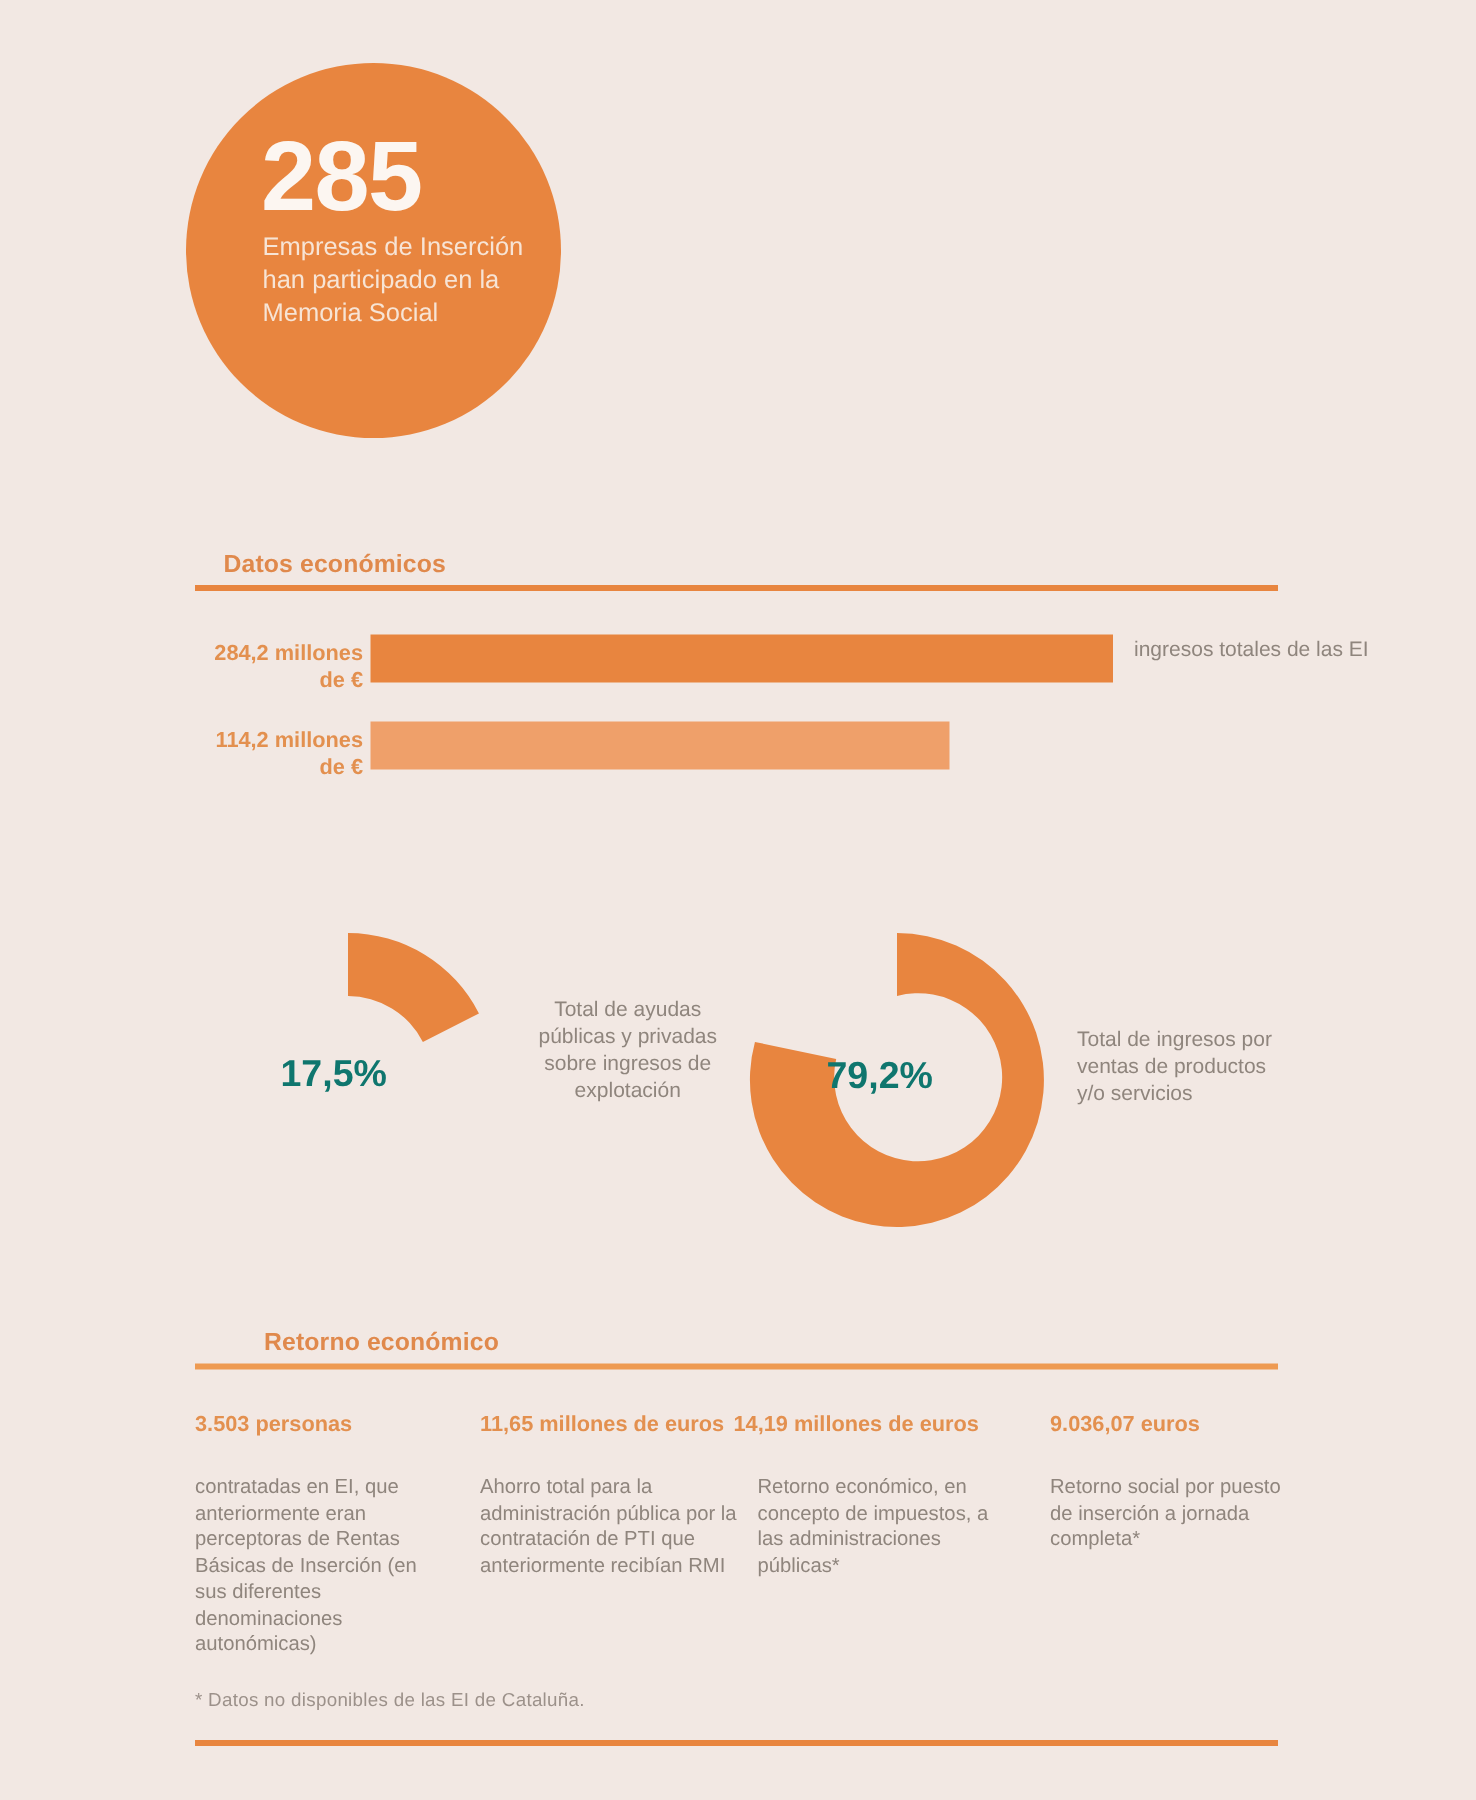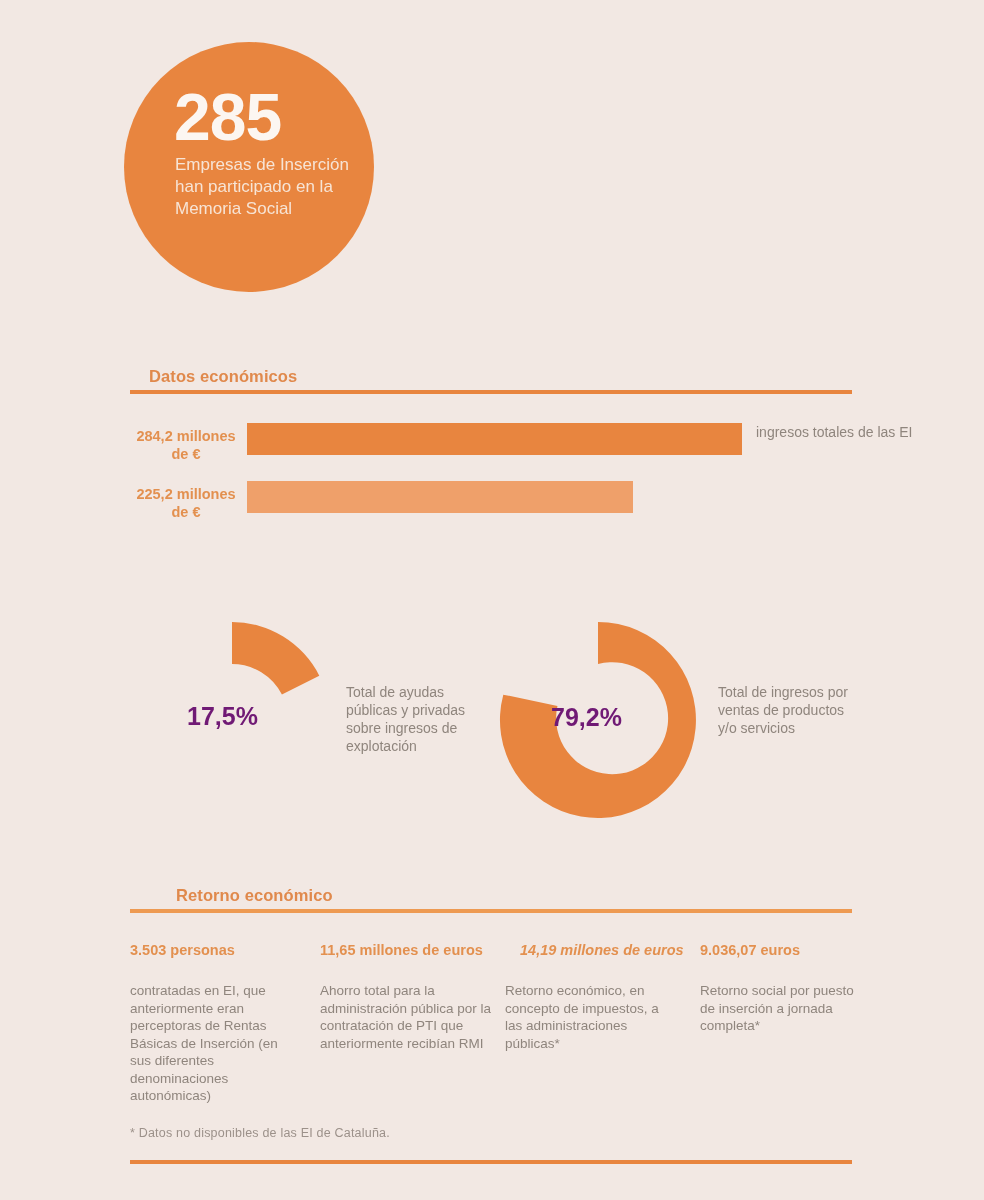--- a/index.html
+++ b/index.html
@@ -71,21 +71,21 @@
     background: #EE9A52;
   }
 
   
   .bar-value {
     position: absolute;
     font-size: 14.5px;
     font-weight: bold;
     line-height: 1.25;
     color: #E3904F;
-    text-align: center;
+    text-align: right;
   }
   .bar {
     position: absolute;
     height: 32px;
   }
   .bar-dark { background: #E8853F; }
   .bar-light { background: #EFA06A; }
   .bar-label {
     position: absolute;
     font-size: 14px;
@@ -95,21 +95,21 @@
   }
 
   
   .donut-wrap {
     position: absolute;
   }
   .donut-pct {
     position: absolute;
     font-size: 25px;
     font-weight: bold;
-    color: #701a75;
+    color: #0f766e;
     letter-spacing: 0px;
   }
   .donut-label {
     position: absolute;
     font-size: 14px;
     line-height: 1.28;
     color: #8F857D;
     width: 145px;
   }
 
@@ -148,35 +148,35 @@
     <div class="hero-caption">Empresas de Inserción han participado en la Memoria Social</div>
   </div>
 
   <div class="section-heading" style="left:130px; top:367px;margin-left:19px;">Datos económicos</div>
   <div class="rule" style="left:130px; top:390px; width:722px;"></div>
 
   <div class="bar-value" style="left:130px; top:427px; width:112px;">284,2 millones de €</div>
   <div class="bar bar-dark" style="left:247px; top:423px; width:495px;"></div>
   <div class="bar-label" style="left:756px; top:424px;">ingresos totales de las EI</div>
 
-  <div class="bar-value" style="left:130px; top:485px; width:112px;">225,2 millones de €</div>
+  <div class="bar-value" style="left:130px; top:485px; width:112px;">114,2 millones de €</div>
   <div class="bar bar-light" style="left:247px; top:481px; width:386px;"></div>
 
   <div class="donut-wrap" style="left:132px; top:620px;">
     <svg width="204" height="204" viewBox="0 0 204 204">
 
       <path d="M 100 2
                A 98 98 0 0 1 187.30 55.63
                L 149.92 74.60
                A 56 56 0 0 0 100 44
                Z" fill="#E8853F"></path>
     </svg>
   </div>
   <div class="donut-pct" style="left:187px; top:702px;">17,5%</div>
-  <div class="donut-label" style="left:346px; top:684px;">Total de ayudas públicas y privadas sobre ingresos de explotación</div>
+  <div class="donut-label" style="left:346px; top:664px;text-align:center;">Total de ayudas públicas y privadas sobre ingresos de explotación</div>
 
   <div class="donut-wrap" style="left:498px; top:620px;">
     <svg width="204" height="204" viewBox="0 0 204 204">
 
       <path d="M 100 2
                A 98 98 0 1 1 5.29 74.63
                L 59.45 85.99
                A 56 56 0 1 0 100 44
                Z" fill="#E8853F"></path>
     </svg>
@@ -186,21 +186,21 @@
 
   <div class="section-heading" style="left:130px; top:886px;margin-left:46px;">Retorno económico</div>
   <div class="rule-soft" style="left:130px; top:909px; width:722px;"></div>
 
   <div class="col-head" style="left:130px; top:941px;">3.503 personas</div>
   <div class="col-body" style="left:130px; top:982px;">contratadas en EI, que anteriormente eran perceptoras de Rentas Básicas de Inserción (en sus diferentes denominaciones autonómicas)</div>
 
   <div class="col-head" style="left:320px; top:941px;">11,65 millones de euros</div>
   <div class="col-body" style="left:320px; top:982px;">Ahorro total para la administración pública por la contratación de PTI que anteriormente recibían RMI</div>
 
-  <div class="col-head" style="left:520px; top:941px;font-style:italic;">14,19 millones de euros</div>
+  <div class="col-head" style="left:489px; top:941px;">14,19 millones de euros</div>
   <div class="col-body" style="left:505px; top:982px;">Retorno económico, en concepto de impuestos, a las administraciones públicas*</div>
 
   <div class="col-head" style="left:700px; top:941px;">9.036,07 euros</div>
   <div class="col-body" style="left:700px; top:982px;">Retorno social por puesto de inserción a jornada completa*</div>
 
   <div class="footnote" style="left:130px; top:1126px;">* Datos no disponibles de las EI de Cataluña.</div>
 
   <div class="rule" style="left:130px; top:1160px; width:722px;"></div>
 
 </div>

